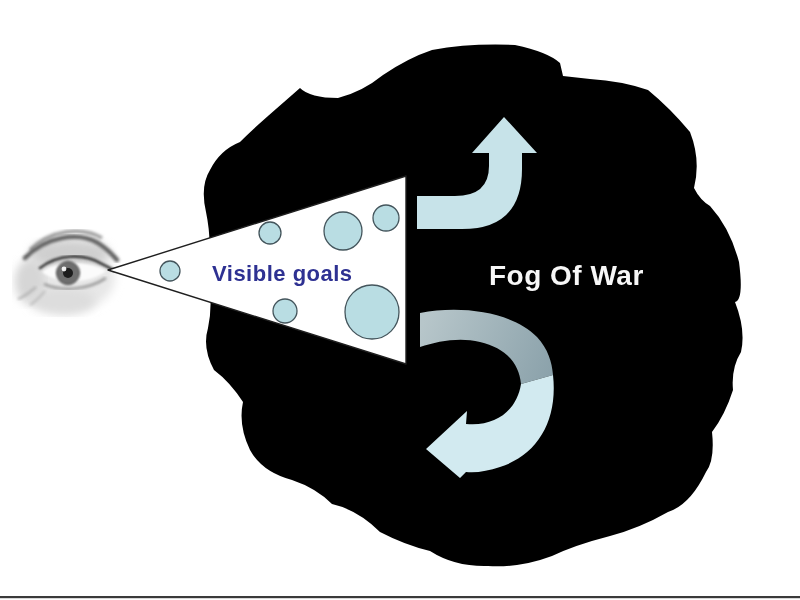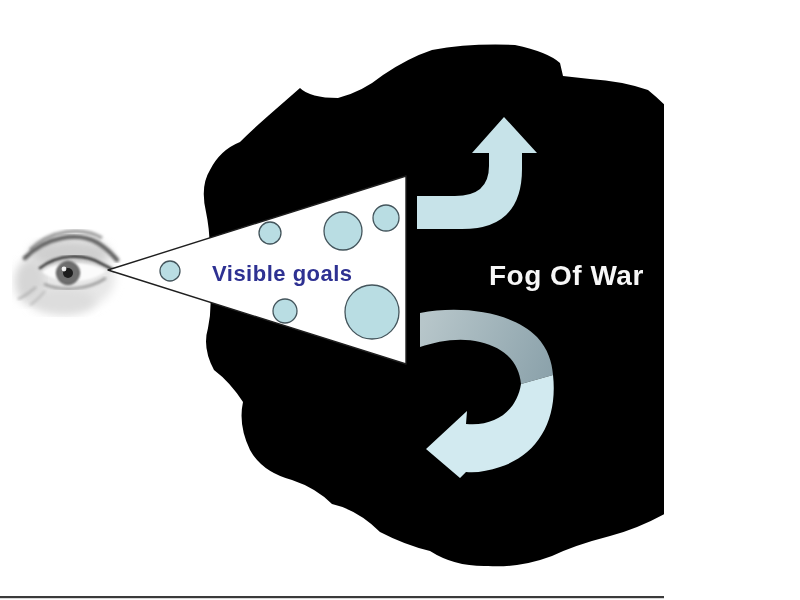--- a/index.html
+++ b/index.html
@@ -1,16 +1,16 @@
 <!DOCTYPE html>
 <html><head>
 <meta charset="utf-8">
 <style>
   html,body{margin:0;padding:0;background:#ffffff;}
-  .canvas{position:relative;width:664px;height:600px;background:#ffffff;overflow:hidden;
+  .canvas{position:relative;width:800px;height:600px;background:#ffffff;overflow:hidden;
           font-family:"Liberation Sans", sans-serif;}
   svg{display:block;}
   text{font-family:"Liberation Sans", sans-serif;}
   .goals-label{font-size:22px;font-weight:bold;fill:#2e3192;letter-spacing:0.5px;}
   .fog-label{font-size:28px;font-weight:bold;fill:#f7f7f7;letter-spacing:0.5px;}
 </style>
 </head>
 <body>
 
 <div class="canvas">

